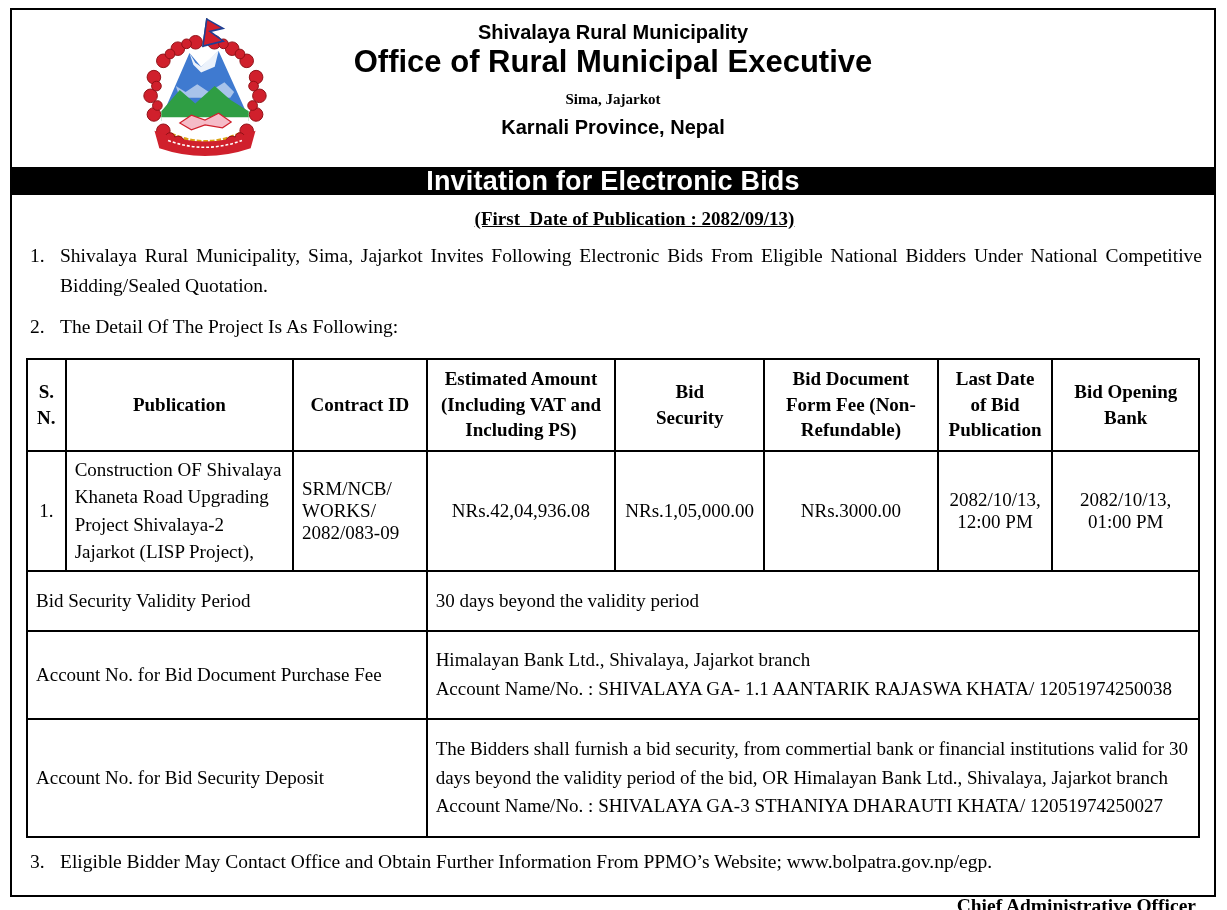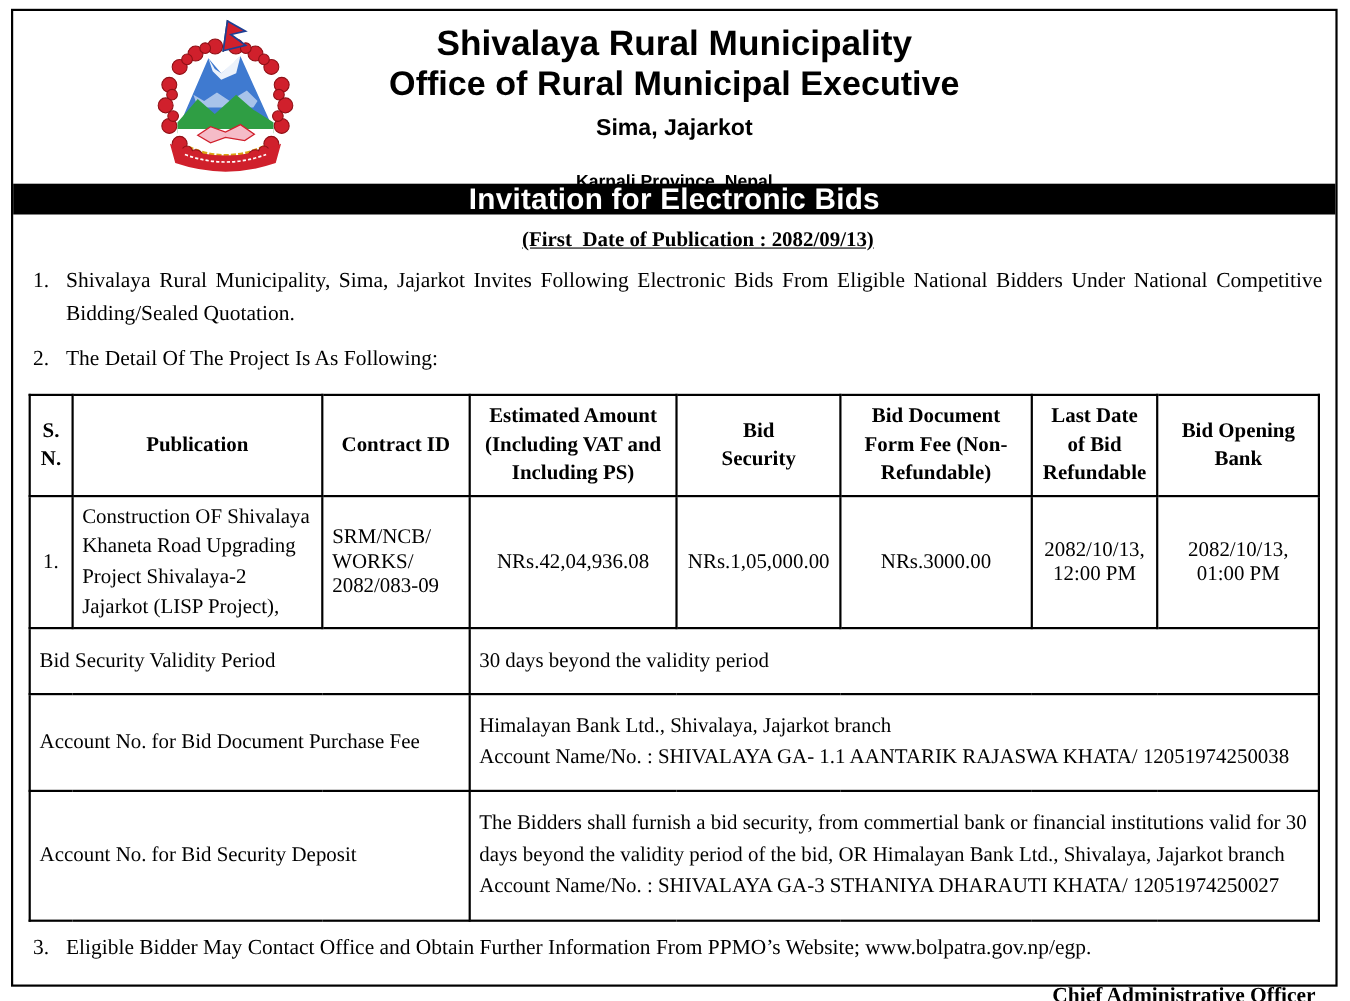--- a/index.html
+++ b/index.html
@@ -4,24 +4,24 @@
 <style>
   * { margin:0; padding:0; box-sizing:border-box; }
   body { background:#fff; font-family:"Liberation Serif", serif; color:#000; }
   .page { position:relative; width:1227px; height:910px; background:#fff; margin:0 auto; }
   .sheet { position:absolute; left:10px; top:8px; width:1206px; height:889px; border:2px solid #000; background:#fff; }
 
   
   .hdr { position:relative; height:157px; }
   .emblem-wrap { position:absolute; left:125px; top:6px; width:136px; height:146px; }
   .titles { position:absolute; left:0; top:10px; width:100%; text-align:center; font-family:"Liberation Sans", sans-serif; font-weight:bold; }
-  .t1 { font-size:32px; line-height:1.2; }
+  .t1 { font-size:20px; line-height:1.2; }
   .t2 { font-size:31px; line-height:1.15; }
-  .t3 { font-size:21px; margin-top:11px; }
-  .t4 { font-size:16px; margin-top:28px; }
+  .t3 { font-size:15px; margin-top:11px;font-family:Liberation Serif, serif; }
+  .t4 { font-size:20px; margin-top:8px; }
 
   
   .banner { height:28px; background:#000; color:#fff; display:flex; align-items:center; justify-content:center;
             font-family:"Liberation Sans", sans-serif; font-weight:bold; font-size:27px; letter-spacing:.2px; }
 
   .content { padding:0 8px; }
   .pubdate { text-align:center; margin-top:13px; font-weight:bold; font-size:19px; }
   .pubdate span { text-decoration:underline; white-space:pre;margin-left:43px; }
 
   .item { display:flex; margin:11px 4px 0 10px; font-size:19.5px; line-height:1.55; }
@@ -153,21 +153,21 @@
           <th class="pre">Estimated Amount
 (Including VAT and
 Including PS)</th>
           <th class="pre">Bid
 Security</th>
           <th class="pre">Bid Document
 Form Fee (Non-
 Refundable)</th>
           <th class="pre">Last Date
 of Bid
-Refundable</th>
+Publication</th>
           <th class="pre">Bid Opening
 Bank</th>
         </tr>
         <tr class="prow">
           <td class="ctr">1.</td>
           <td class="pre desc lft">Construction OF Shivalaya
 Khaneta Road Upgrading
 Project Shivalaya-2
 Jajarkot (LISP Project),</td>
           <td class="pre lft">SRM/NCB/

